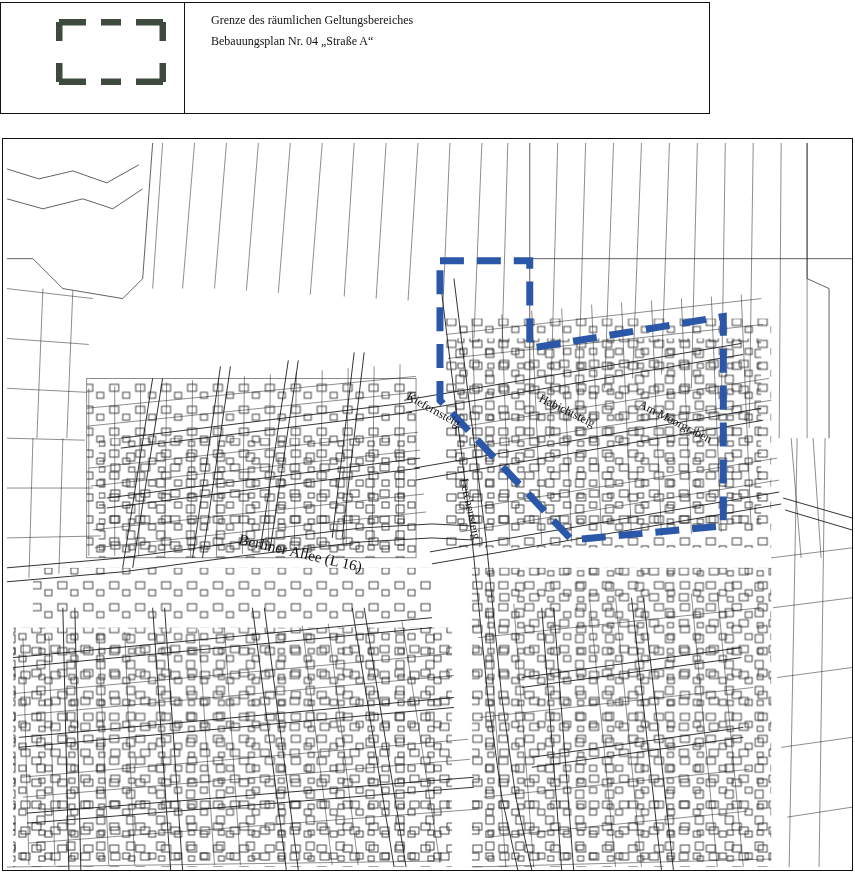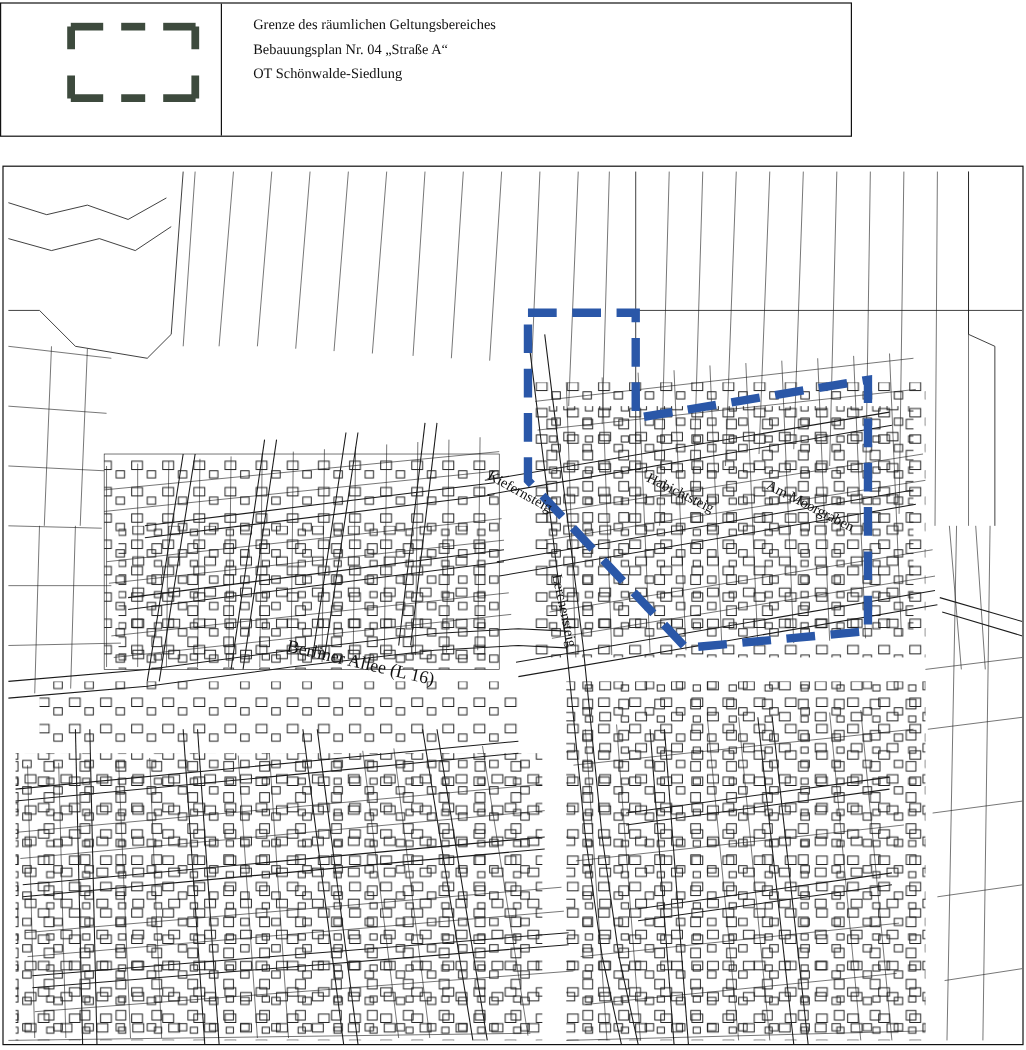--- a/index.html
+++ b/index.html
@@ -135,21 +135,20 @@
         <path d="M107,44 L107,63"></path>
       </g>
     </svg>
   </div>
 
   <div id="legend-divider"></div>
 
   <div id="legend-text">
     <div>Grenze des räumlichen Geltungsbereiches</div>
     <div>Bebauungsplan Nr. 04 „Straße A“</div>
-    <div>OT Schönwalde-Siedlung</div>
   </div>
 </div>
 
 <div id="map-frame">
 
   <svg id="map-svg" viewBox="0 0 851 733" preserveAspectRatio="none" xmlns="http://www.w3.org/2000/svg">
 
     <defs>
 
       <style>

